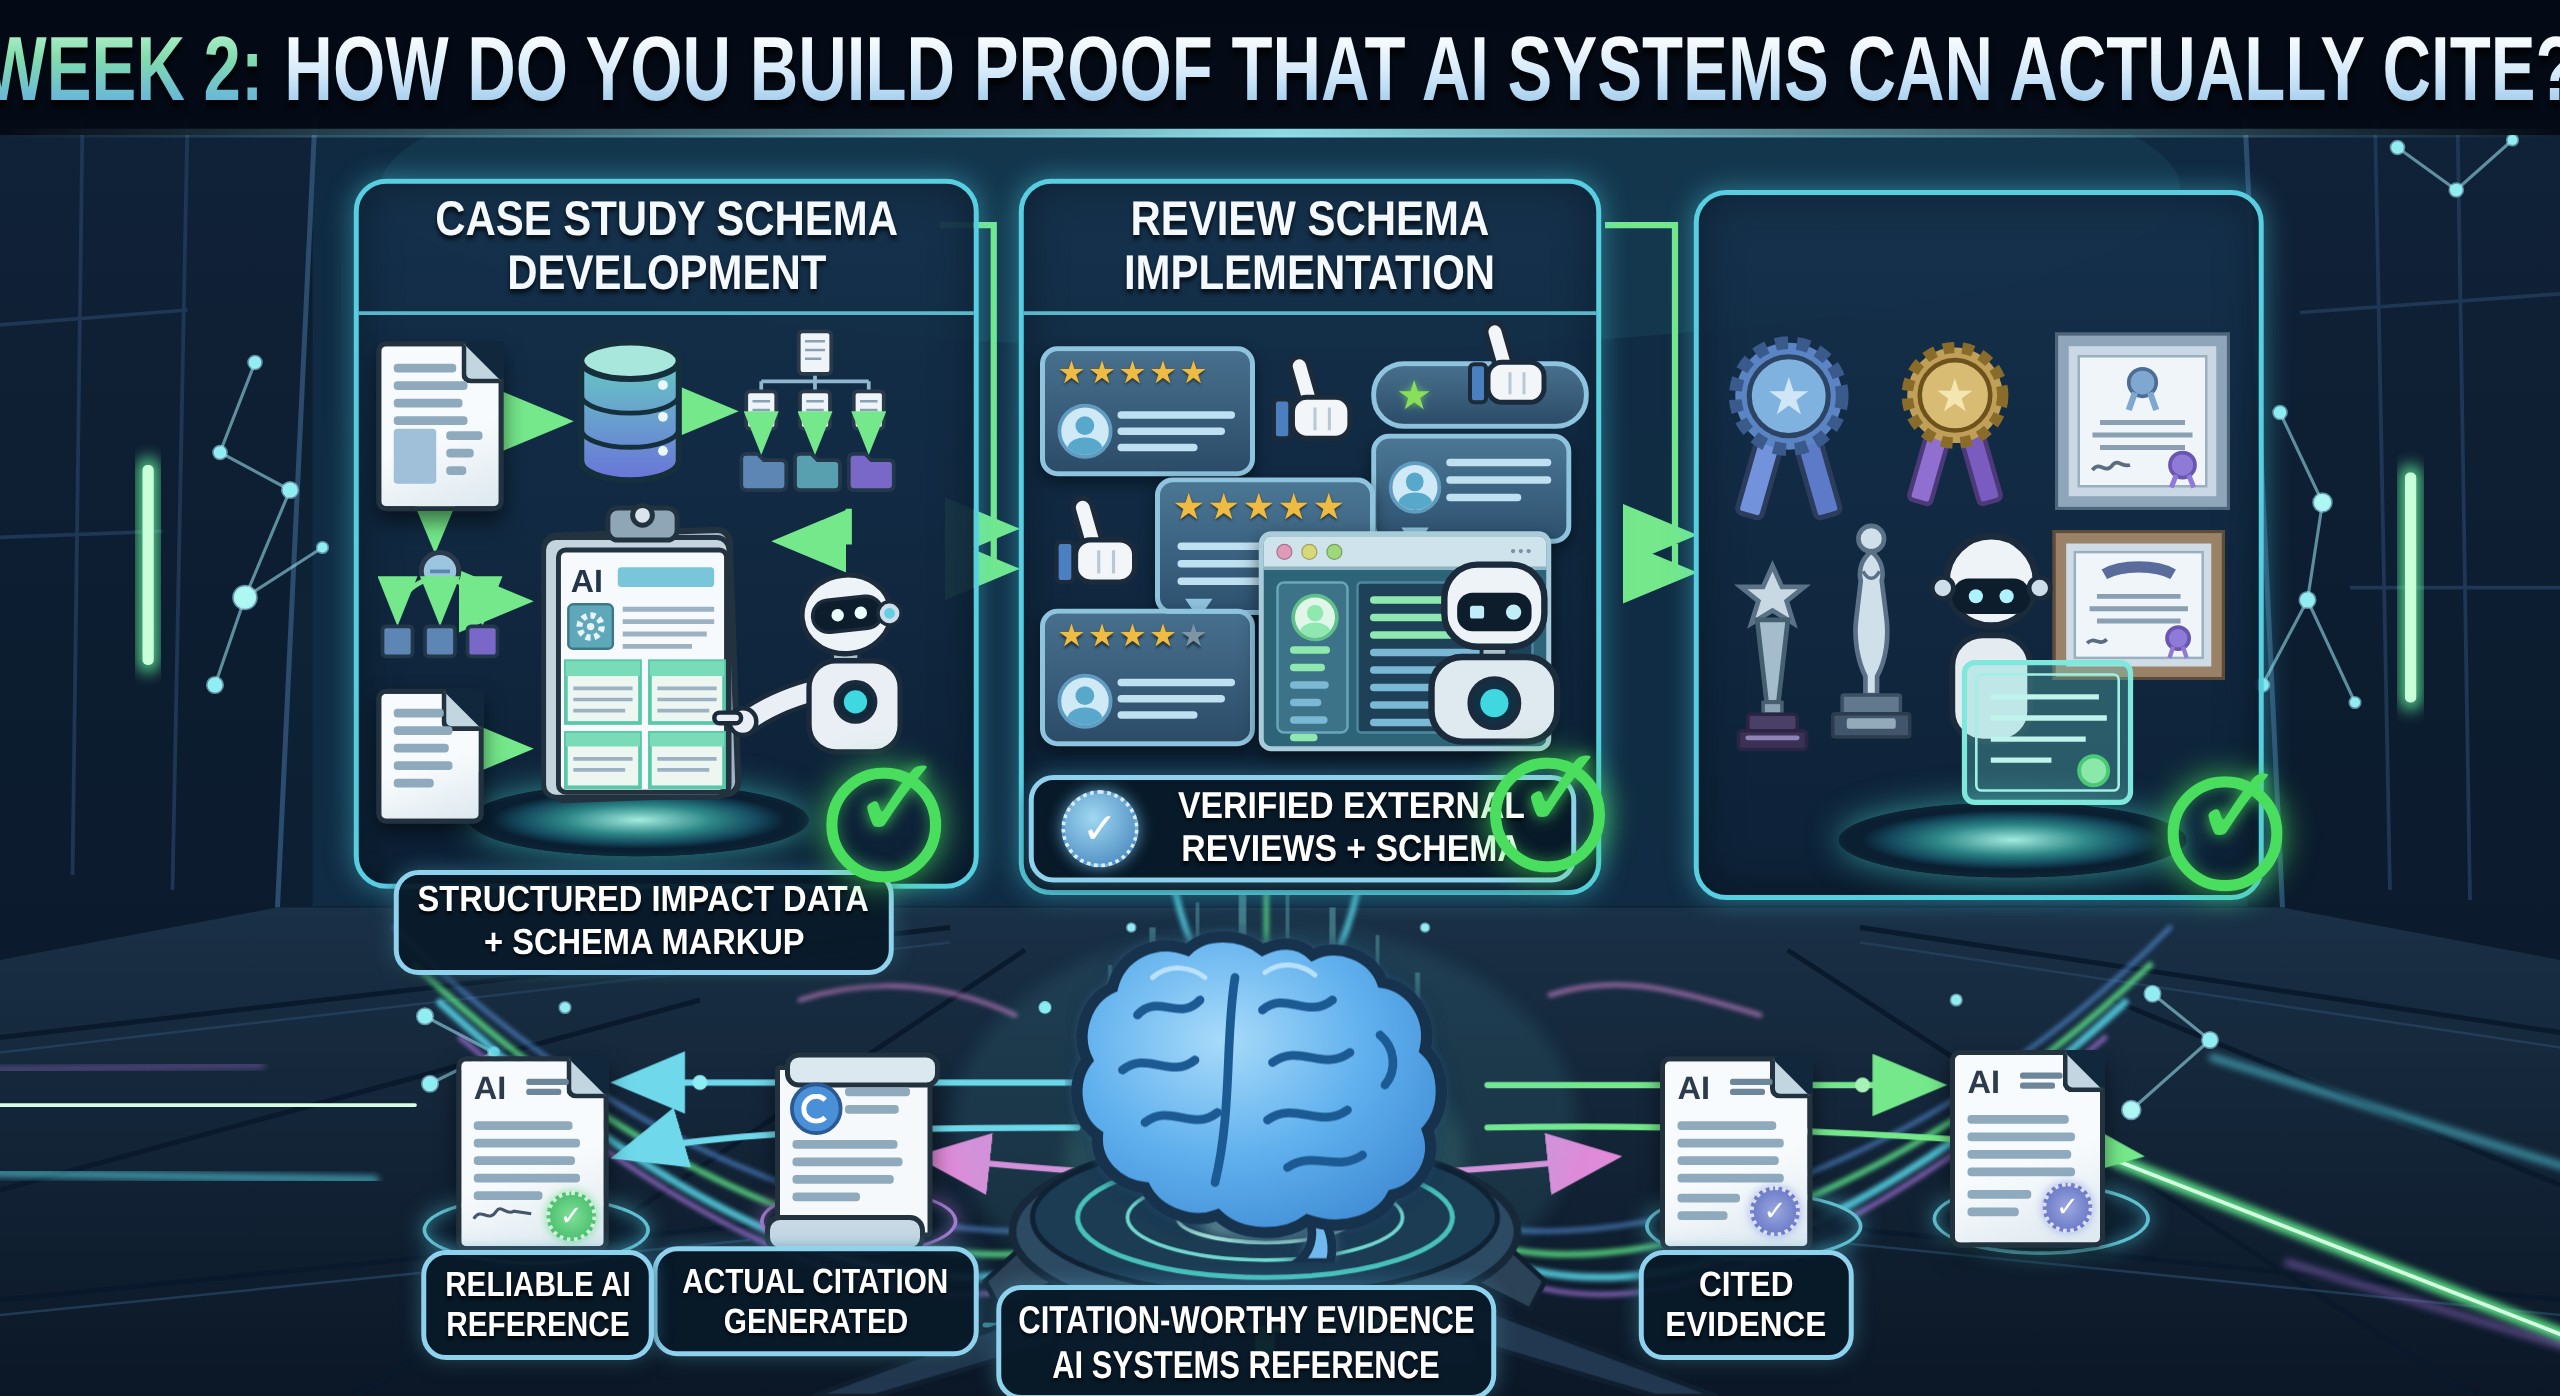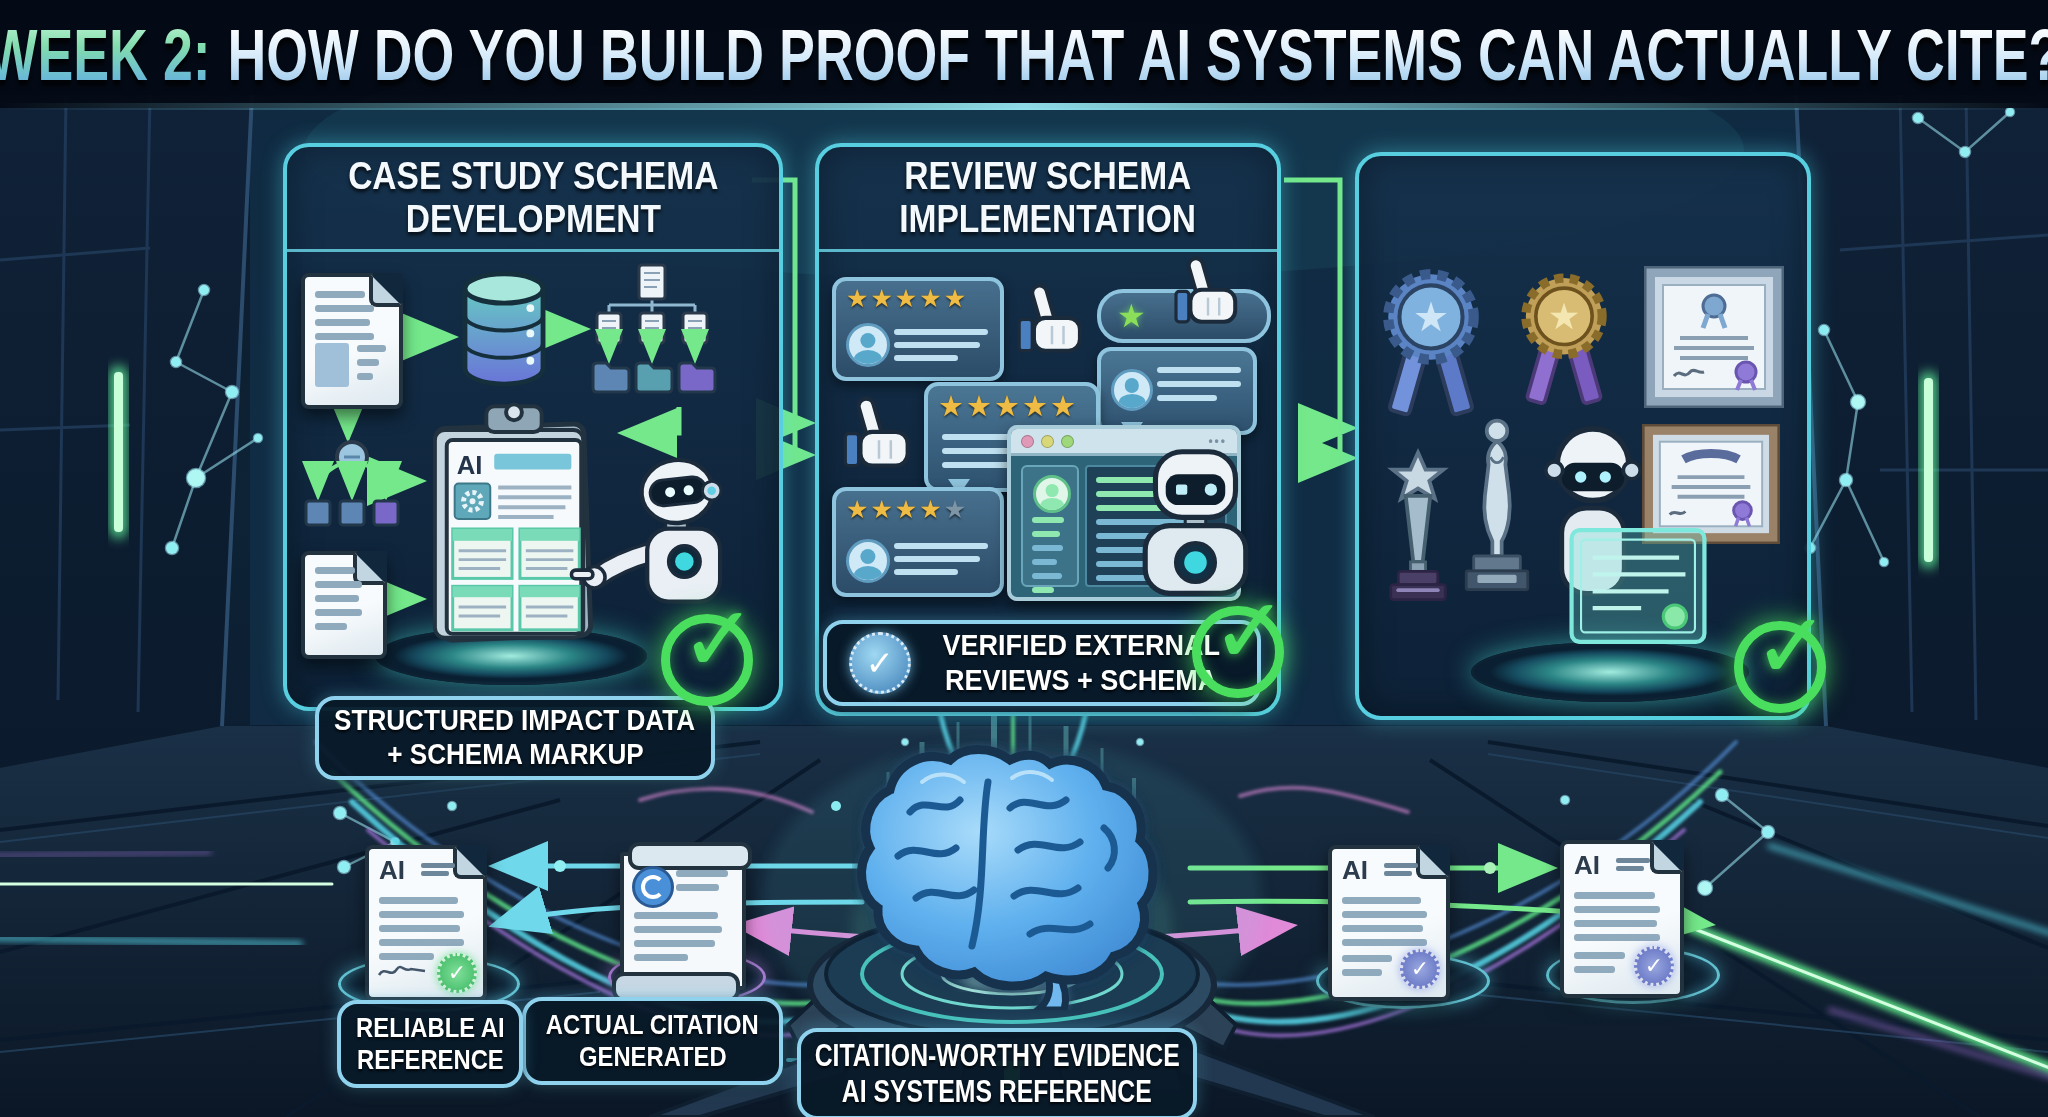--- a/index.html
+++ b/index.html
@@ -843,14 +843,18 @@
   <div class="pill" style="left:337px;top:1000px;width:178px;height:80px;">
     <div class="l" style="font-size:28px;transform:scaleX(.85);">RELIABLE AI</div>
     <div class="l" style="font-size:28px;transform:scaleX(.85);">REFERENCE</div>
   </div>
 
   <div class="pill" style="left:797px;top:1028px;width:392px;height:84px;">
     <div class="l" style="font-size:31px;transform:scaleX(.8);">CITATION-WORTHY EVIDENCE</div>
     <div class="l" style="font-size:31px;transform:scaleX(.8);">AI SYSTEMS REFERENCE</div>
   </div>
 
+  <div class="pill" style="left:1311px;top:1000px;width:164px;height:80px;">
+    <div class="l" style="font-size:28px;transform:scaleX(.9);">CITED</div>
+    <div class="l" style="font-size:28px;transform:scaleX(.9);">EVIDENCE</div>
+  </div>
 
 </div>
 
 </body></html>

